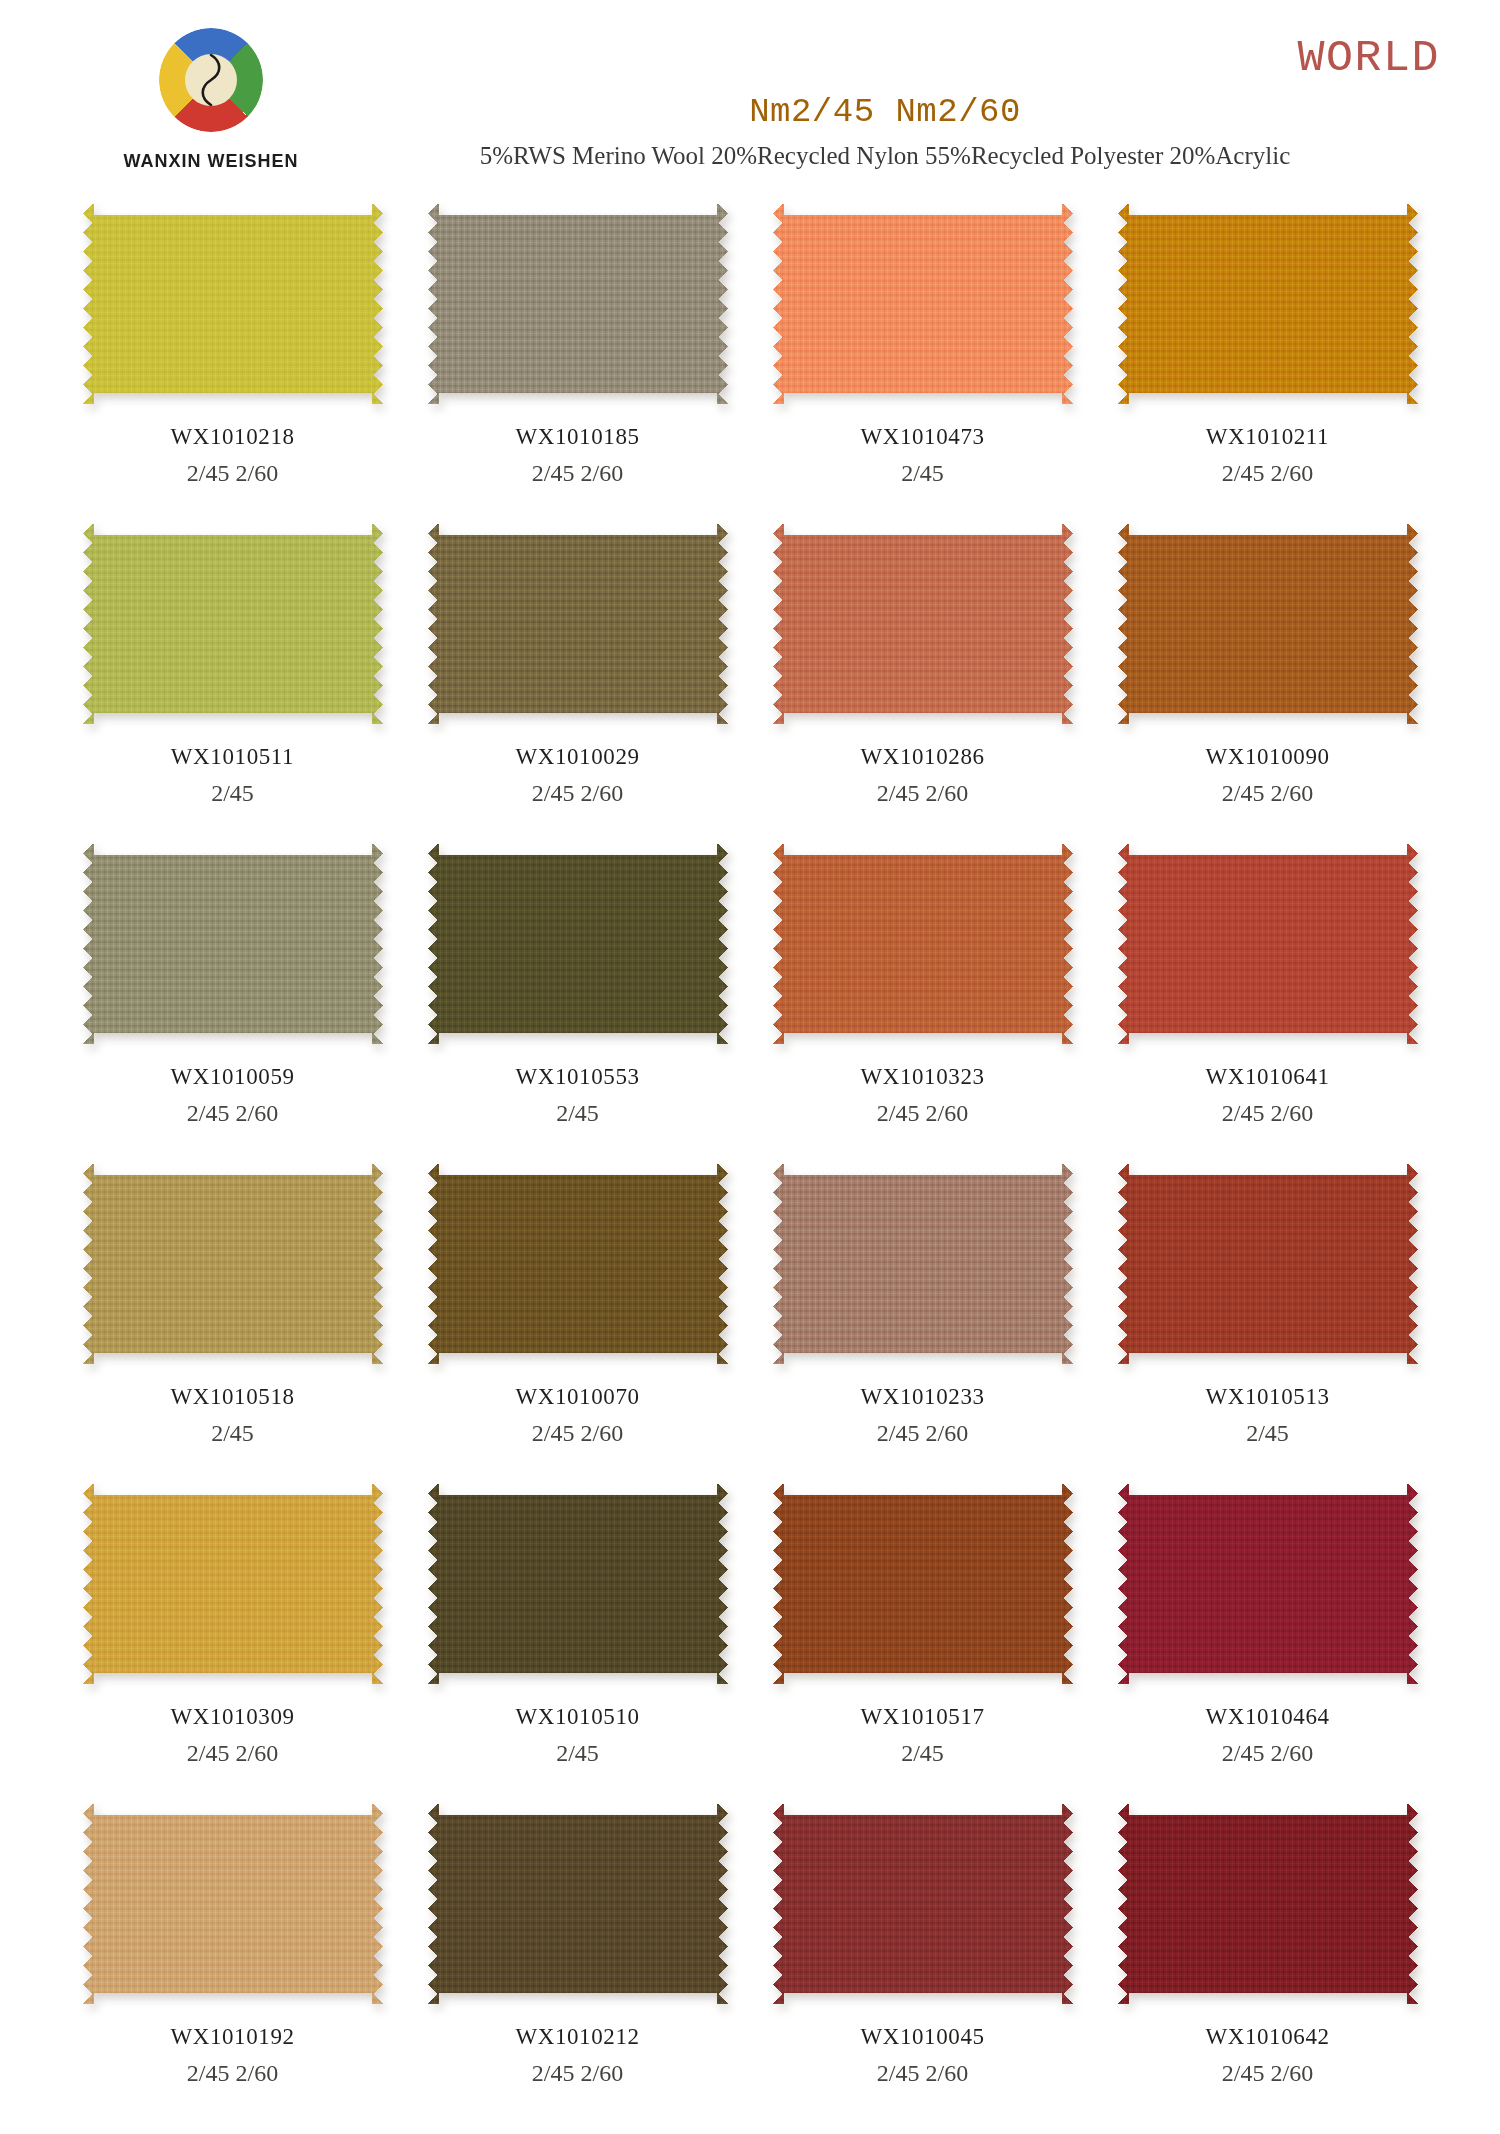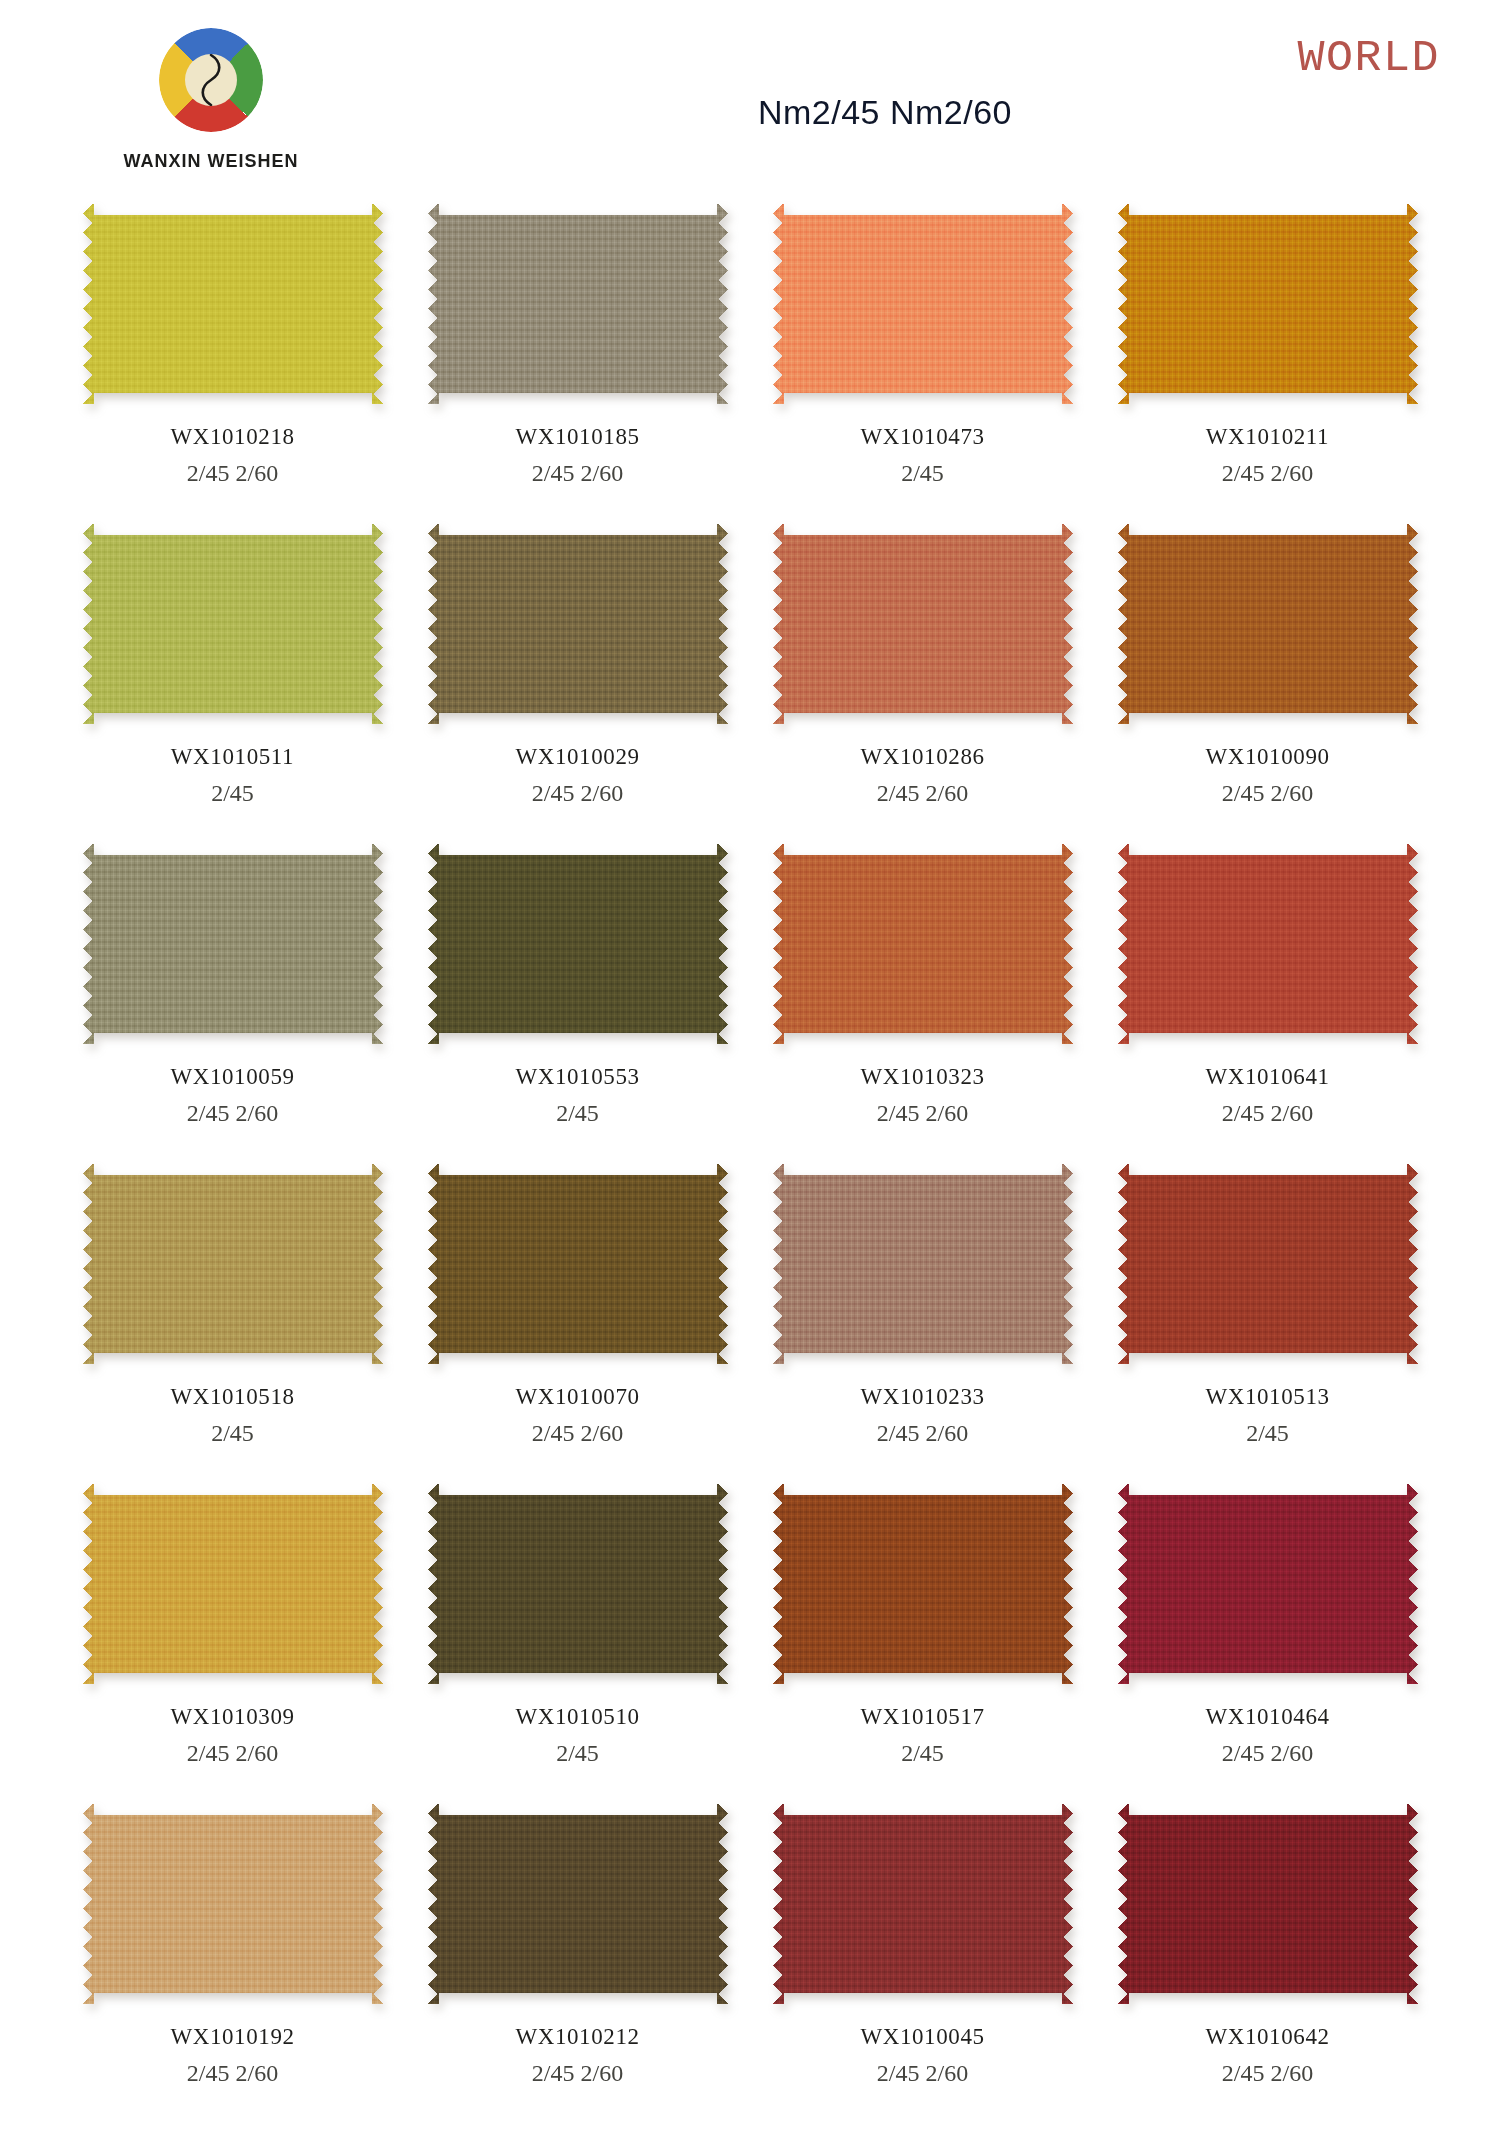--- a/index.html
+++ b/index.html
@@ -91,22 +91,22 @@
     letter-spacing: 1.5px;
     color: #b5554d;
     font-family: Liberation Mono, monospace;
     font-weight: 400;
     line-height: 1.0;
     text-align: right;
   }
   .title-sub {
     margin-top: 14px;
     font-size: 34px;
-    color: #0f172a;
-    font-family: Liberation Sans, sans-serif;
+    color: #a16207;
+    font-family: Liberation Mono, monospace;
     letter-spacing: 0.5px;
     line-height: 1.0;
   }
   .title-comp {
     margin-top: 14px;
     font-size: 25px;
     color: #3a3a38;
     font-family: "Liberation Serif", serif;
     letter-spacing: 0px;
     line-height: 1.0;
@@ -213,20 +213,21 @@
           </svg>
         </div>
       </div>
     </div>
     <div class="brand-name">WANXIN WEISHEN</div>
   </div>
 
   <div class="titles">
     <div class="title-main">WORLD</div>
     <div class="title-sub">Nm2/45  Nm2/60</div>
+    <div class="title-comp">5%RWS Merino Wool 20%Recycled Nylon 55%Recycled Polyester 20%Acrylic</div>
   </div>
 
 </div>
 
 <div class="grid" id="swatch-grid">
     <div class="row">
       <div class="cell">
         <div class="swatch-wrap">
           <div class="swatch" style="background: rgb(203, 194, 60);"></div>
         </div>

